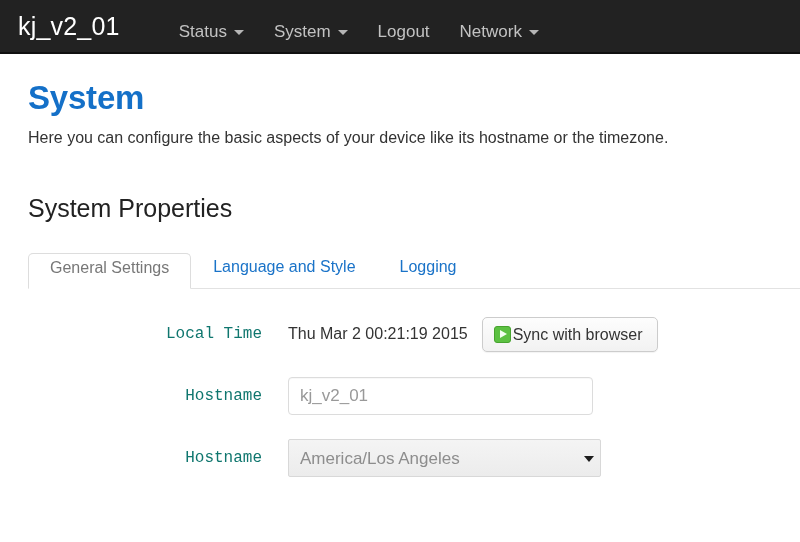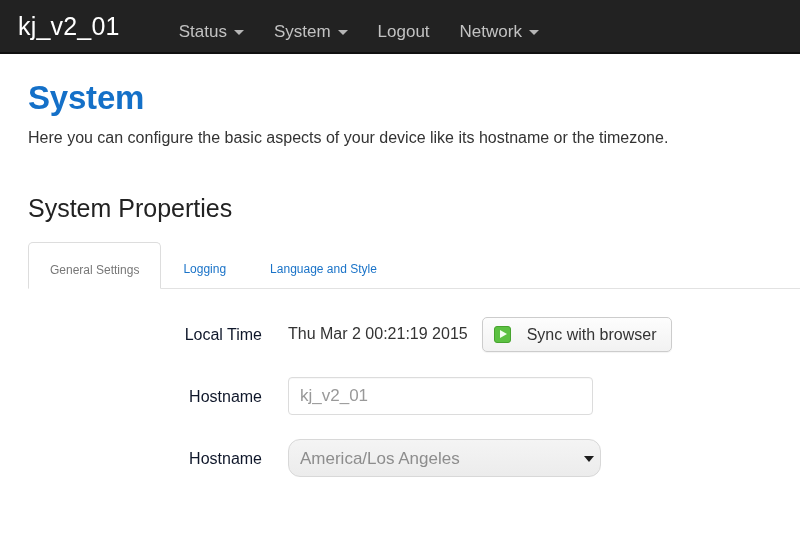--- a/index.html
+++ b/index.html
@@ -88,22 +88,22 @@
   .tabs {
     margin-top: 24px;
     margin-right: 0;
     border-bottom: 1px solid #e2e2e2;
     display: flex;
     align-items: flex-end;
     padding-left: 0;
     height: 42px;
   }
   .tab {
-    font-size: 12px;
-    padding: 20px 21px 11px 21px;
+    font-size: 16px;
+    padding: 4px 21px 11px 21px;
     line-height: 1.2;
     cursor: pointer;
     position: relative;
     white-space: nowrap;
   }
   .tab.inactive {
     color: #1a73c8;
     border: 1px solid transparent;
   }
   .tab.active {
@@ -122,40 +122,41 @@
   .form-row {
     display: flex;
     align-items: center;
     margin-bottom: 24px;
     min-height: 38px;
   }
   .form-label {
     width: 260px;
     text-align: right;
     padding-right: 26px;
-    color: #0f172a;
+    color: #0f766e;
     font-size: 16px;
     line-height: 1.2;
     flex: 0 0 auto;
+    font-family: Liberation Mono, monospace;
   }
   .form-control {
     display: flex;
     align-items: center;
   }
   .static-value {
     color: #333333;
     font-size: 16px;
     margin-right: 14px;
     white-space: nowrap;
   }
 
   .btn {
     display: inline-flex;
     align-items: center;
-    gap: 16px;
+    gap: 2px;
     background: linear-gradient(to bottom, #fdfdfd 0%, #f2f2f2 100%);
     border: 1px solid #cccccc;
     border-radius: 5px;
     padding: 7px 14px 7px 11px;
     font-size: 16px;
     color: #333333;
     cursor: pointer;
     box-shadow: 0 1px 1px rgba(0,0,0,0.05);
     white-space: nowrap;
     line-height: 1.2;
@@ -201,21 +202,21 @@
   }
   select.select-field {
     width: 100%;
     height: 38px;
     padding: 6px 26px 6px 11px;
     font-size: 17px;
     color: #8d8d8d;
     font-family: "Liberation Sans", sans-serif;
     background: linear-gradient(to bottom, #f4f4f4 0%, #ececec 100%);
     border: 1px solid #d8d8d8;
-    border-radius: 12px;
+    border-radius: 2px;
     outline: none;
     -webkit-appearance: none;
     -moz-appearance: none;
     appearance: none;
     cursor: pointer;
   }
   .select-arrow {
     position: absolute;
     right: 7px;
     top: 50%;
@@ -266,24 +267,24 @@
   <h1 class="page-title">System</h1>
   <p class="page-desc">Here you can configure the basic aspects of your device like its hostname or the timezone.</p>
 
   <h2 class="section-title">System Properties</h2>
 
   <div class="tabs">
     <div class="tab active">
       <span>General Settings</span>
     </div>
     <div class="tab inactive">
+      <span>Language and Style</span>
+    </div>
+    <div class="tab inactive">
       <span>Logging</span>
-    </div>
-    <div class="tab inactive">
-      <span>Language and Style</span>
     </div>
   </div>
 
   <div class="form">
 
     <div class="form-row">
       <div class="form-label">Local Time</div>
       <div class="form-control">
         <span class="static-value">Thu Mar 2 00:21:19 2015</span>
         <button class="btn">

